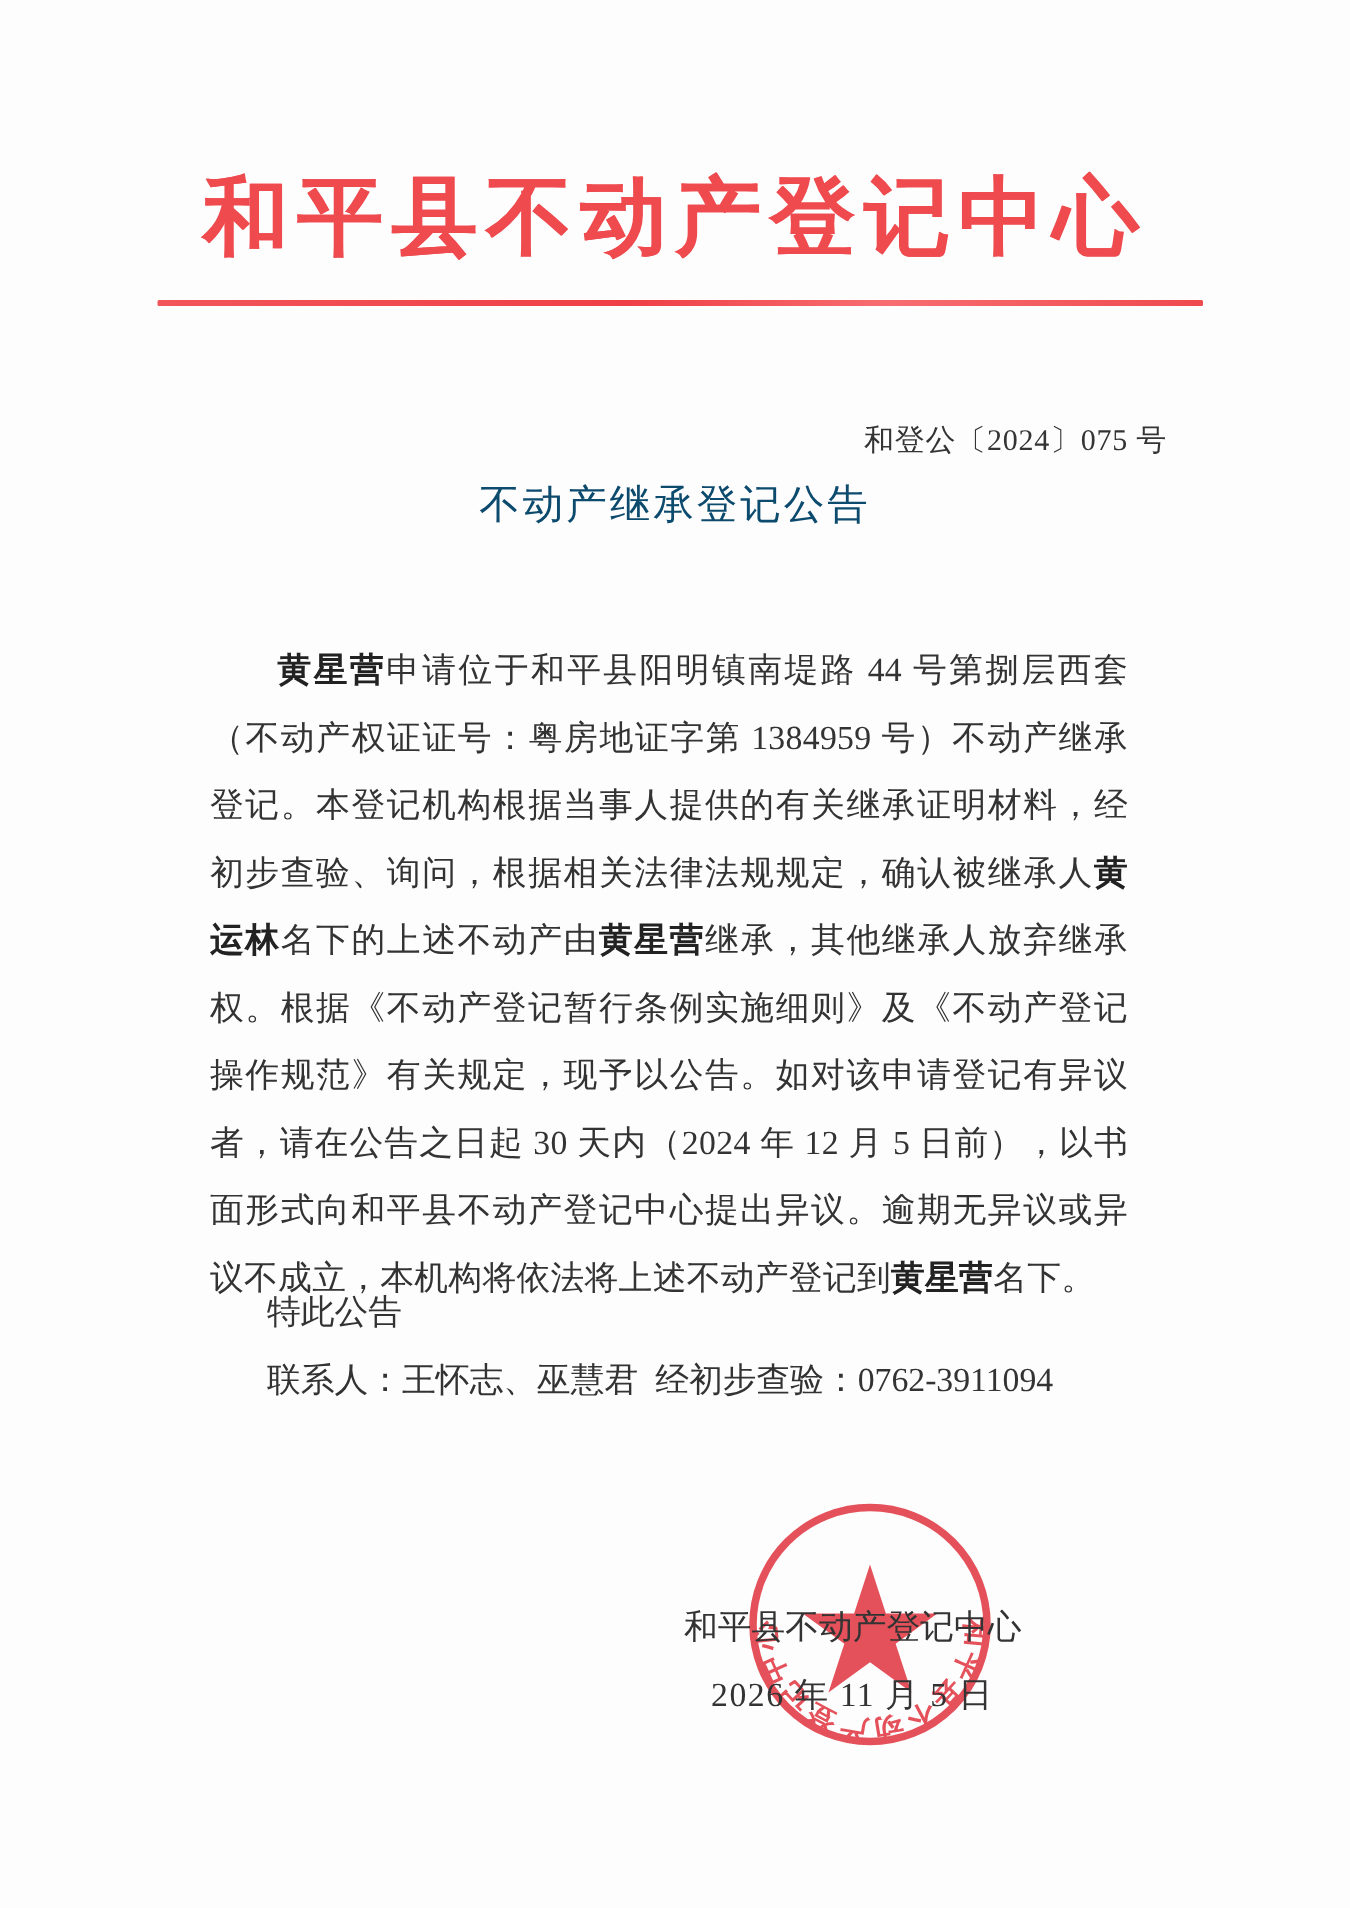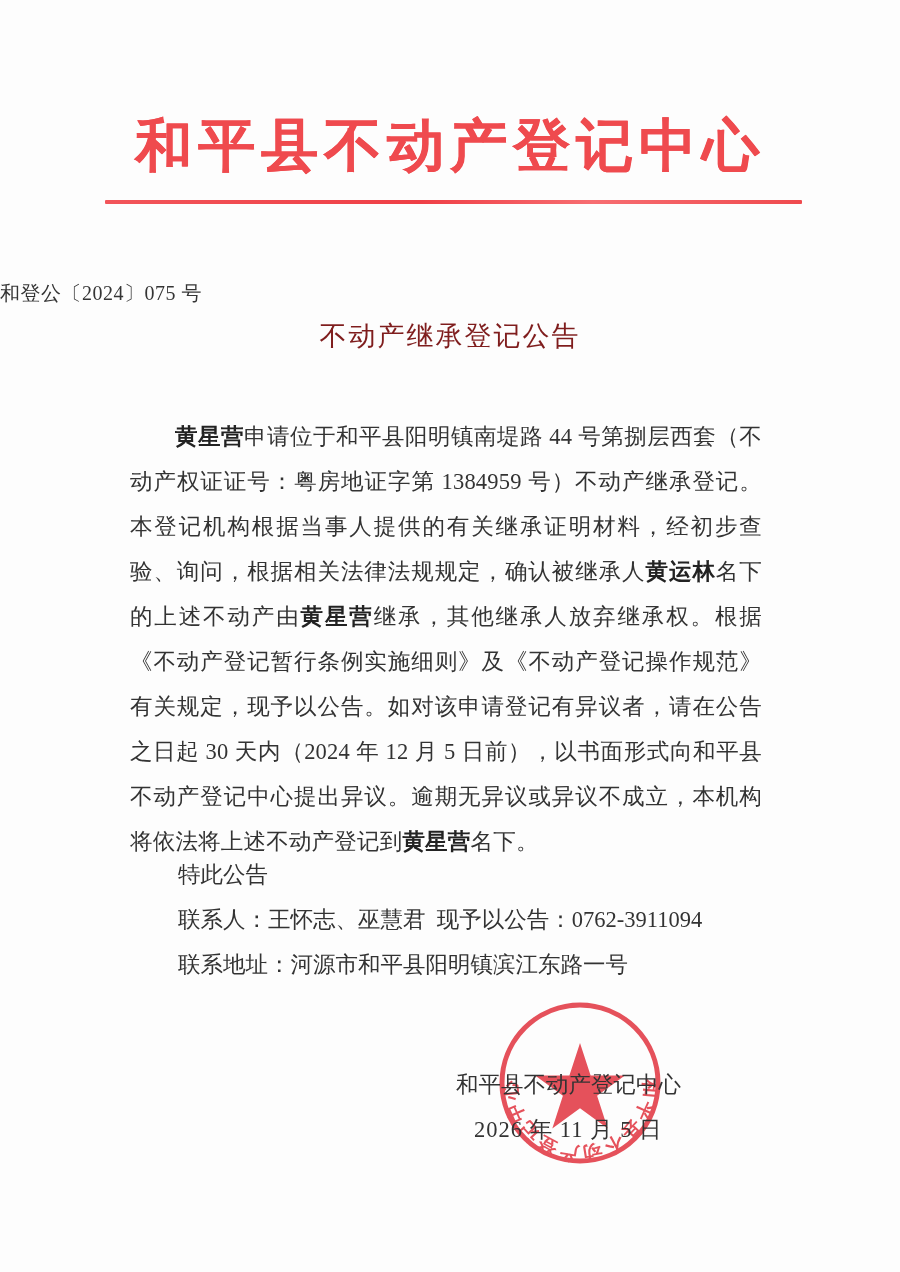--- a/index.html
+++ b/index.html
@@ -50,52 +50,53 @@
     background: linear-gradient(to right, #f2555a 0%, #ef3f46 45%, #f76d71 70%, #ef4a4e 100%);
     border-radius: 1px;
   }
 
   
   .doc-number {
     position: absolute;
     top: 280px;
     left: 0;
     width: 778px;
+    text-align: right;
     font-size: 20px;
     letter-spacing: 0.5px;
     color: #343434;
   }
 
   
   .doc-title {
     position: absolute;
     top: 318px;
     left: 0;
     width: 900px;
     text-align: center;
     font-size: 27px;
     letter-spacing: 2px;
-    color: #7f1d1d;
+    color: #0c4a6e;
   }
 
   
   .body-text {
     position: absolute;
     top: 414px;
     left: 130px;
     width: 632px;
     font-size: 22.5px;
     line-height: 45px;
     text-align: justify;
     text-justify: inter-character;
     color: #333333;
     letter-spacing: 0.2px;
   }
   .body-text p {
-    margin: 0;
+    margin: 10px;
     text-indent: 2em;
     text-align: justify;
     text-align-last: left;
   }
   .nm {
     font-weight: bold;
     color: #222;
   }
 
   
@@ -166,22 +167,21 @@
   <div class="doc-number">和登公〔2024〕075 号</div>
 
   <div class="doc-title">不动产继承登记公告</div>
 
   <div class="body-text">
     <p><span class="nm">黄星营</span><span>申请位于和平县阳明镇南堤路 44 号第捌层西套（不动产权证证号：粤房地证字第 1384959 号）不动产继承登记。本登记机构根据当事人提供的有关继承证明材料，经初步查验、询问，根据相关法律法规规定，确认被继承人</span><span class="nm">黄运林</span><span>名下的上述不动产由</span><span class="nm">黄星营</span><span>继承，其他继承人放弃继承权。根据《不动产登记暂行条例实施细则》及《不动产登记操作规范》有关规定，现予以公告。如对该申请登记有异议者，请在公告之日起 30 天内（2024 年 12 月 5 日前），以书面形式向和平县不动产登记中心提出异议。逾期无异议或异议不成立，本机构将依法将上述不动产登记到</span><span class="nm">黄星营</span><span>名下。</span></p>
   </div>
 
   <div class="closing">
     <div>特此公告</div>
-    <div><span>联系人：</span><span>王怀志、巫慧君</span>&nbsp;&nbsp;<span>现予以公告：</span><span>0762-3911094</span></div>
-    <div><span>联系地址：</span><span>河源市和平县阳明镇滨江东路一号</span></div>
+    <div><span>联系人：</span><span>王怀志、巫慧君</span>&nbsp;&nbsp;<span>经初步查验：</span><span>0762-3911094</span></div>
   </div>
 
   <div class="seal">
     <svg width="172" height="172" viewBox="0 0 172 172" xmlns="http://www.w3.org/2000/svg">
       <defs>
         <path id="sealArc" d="M 86,86 m -64,0 a 64,64 0 1,1 128,0" transform="rotate(180 86 86)" fill="none"></path>
       </defs>
       <circle cx="86" cy="86" r="78" fill="none" stroke="#e23a45" stroke-width="5"></circle>
       <polygon points="86,46 96.6,78.6 130.9,78.6 103.1,98.8 113.7,131.4 86,111.2 58.3,131.4 68.9,98.8 41.1,78.6 75.4,78.6" fill="#e23a45"></polygon>
       <text class="seal-text">

